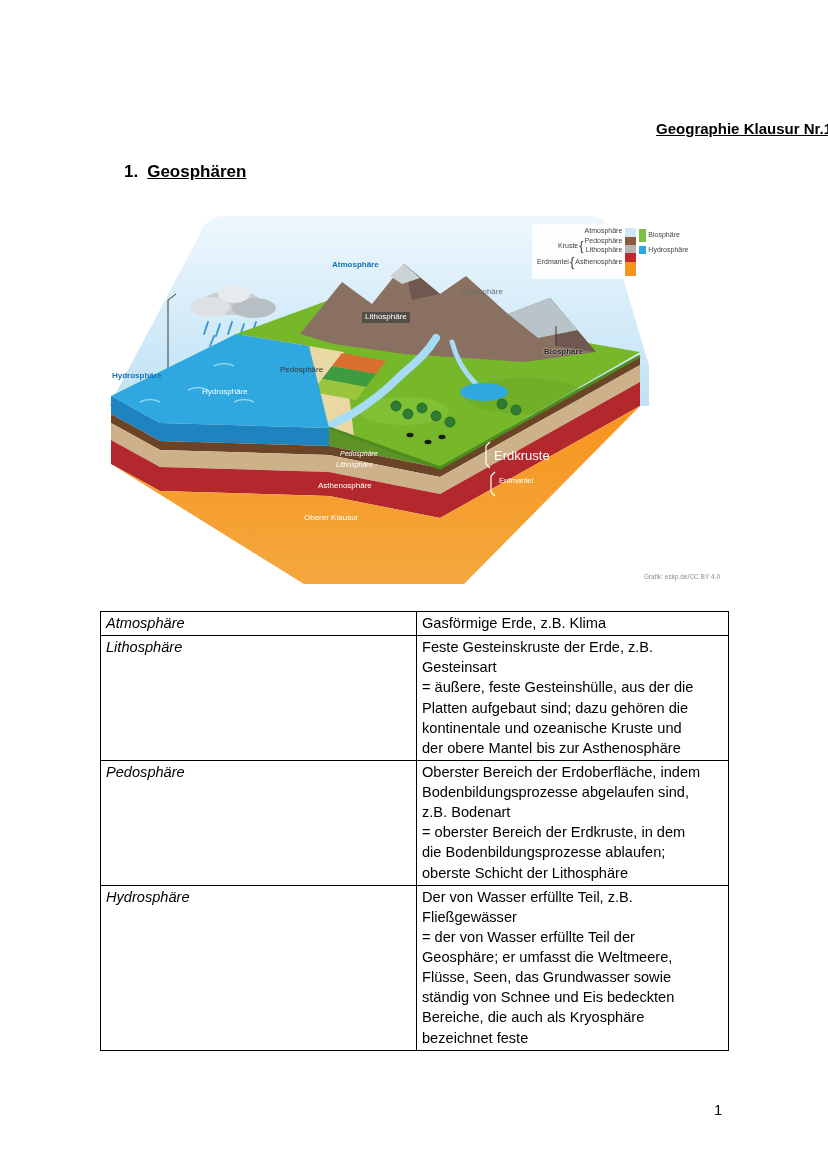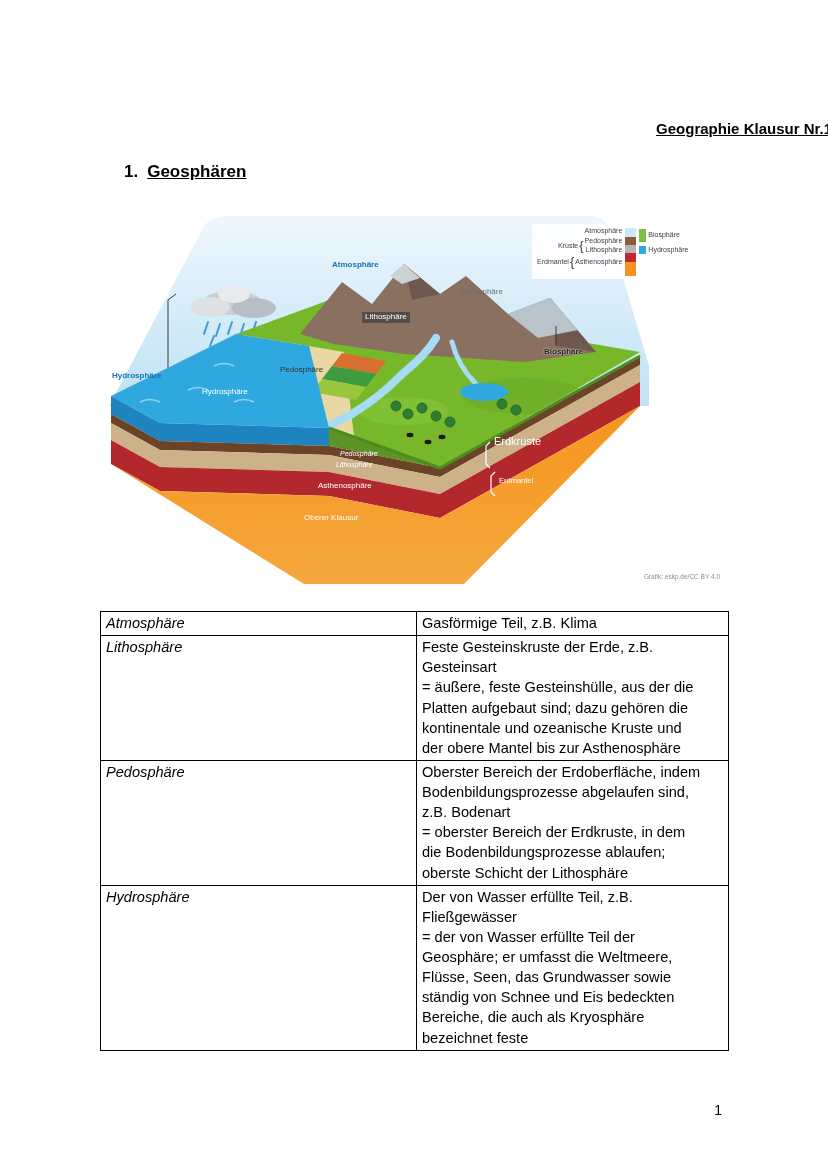--- a/index.html
+++ b/index.html
@@ -154,21 +154,21 @@
     <polyline points="391,266 387,270 387,286 391,290" fill="none" stroke="#ffffff" stroke-width="1.2"></polyline>
   </svg>
 
   <span class="dl dl-atmos" style="left:228px;top:55px">Atmosphäre</span>
   <span class="dl dl-gray" style="left:358px;top:82px">Kyrosphäre</span>
   <span class="dl dl-box" style="left:258px;top:106px">Lithosphäre</span>
   <span class="dl dl-bio" style="left:440px;top:142px">Biosphäre</span>
   <span class="dl dl-hyd-side" style="left:8px;top:166px">Hydrosphäre</span>
   <span class="dl dl-white" style="left:98px;top:182px">Hydrosphäre</span>
   <span class="dl dl-dark" style="left:176px;top:160px">Pedosphäre</span>
-  <span class="dl dl-white" style="left:390px;top:229px;font-size:11px">Erdkruste</span>
+  <span class="dl dl-white" style="left:390px;top:243px;font-size:13px">Erdkruste</span>
   <span class="dl dl-white-sm" style="left:236px;top:244px">Pedosphäre</span>
   <span class="dl dl-white-sm" style="left:232px;top:255px">Lithosphäre</span>
   <span class="dl dl-white" style="left:214px;top:276px">Asthenosphäre</span>
   <span class="dl dl-white" style="left:200px;top:308px">Oberer Klausur</span>
   <span class="dl dl-white" style="left:395px;top:271px;font-size:7.5px">Erdmantel</span>
 
   <div class="legend">
     <div class="lg-left">
       <div><span>Atmosphäre</span></div>
       <div class="lg-r2">
@@ -204,21 +204,21 @@
     </div>
   </div>
 
   <span class="credit">Grafik: eskp.de/CC BY 4.0</span>
 </div>
 
 <table class="def-table">
   <tbody>
     <tr>
       <td class="td-term">Atmosphäre</td>
-      <td class="td-def">Gasförmige Teil, z.B. Klima</td>
+      <td class="td-def">Gasförmige Erde, z.B. Klima</td>
     </tr>
     <tr>
       <td class="td-term">Lithosphäre</td>
       <td class="td-def">Feste Gesteinskruste der Erde, z.B.
 Gesteinsart
 = äußere, feste Gesteinshülle, aus der die
 Platten aufgebaut sind; dazu gehören die
 kontinentale und ozeanische Kruste und
 der obere Mantel bis zur Asthenosphäre</td>
     </tr>

